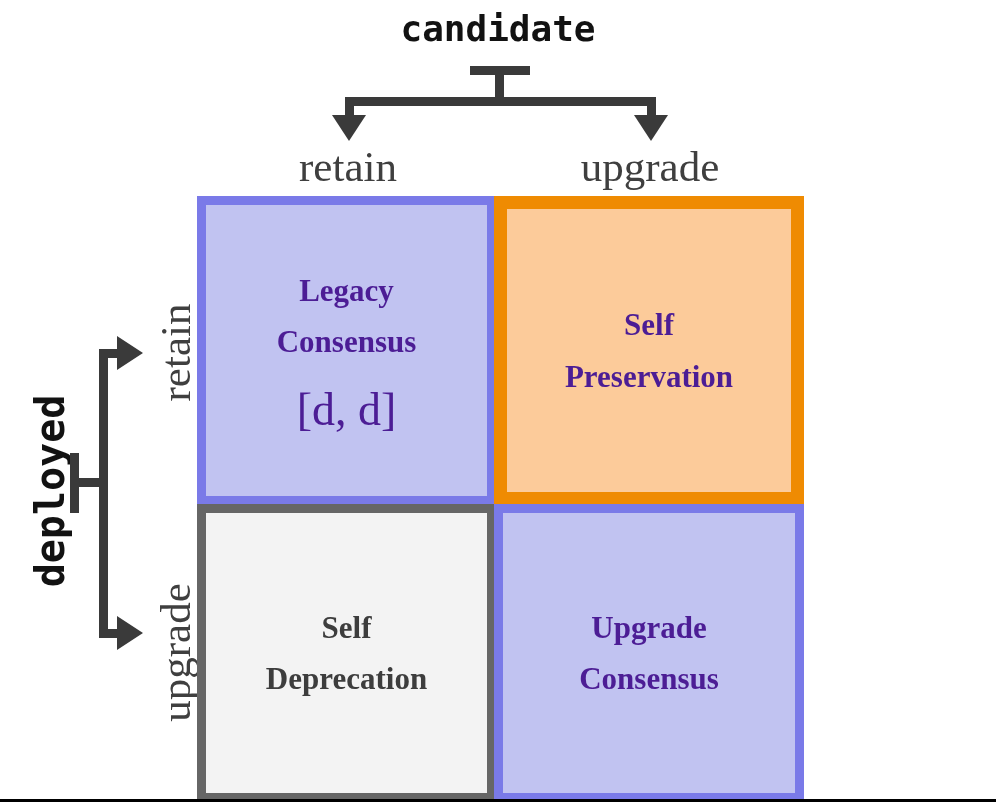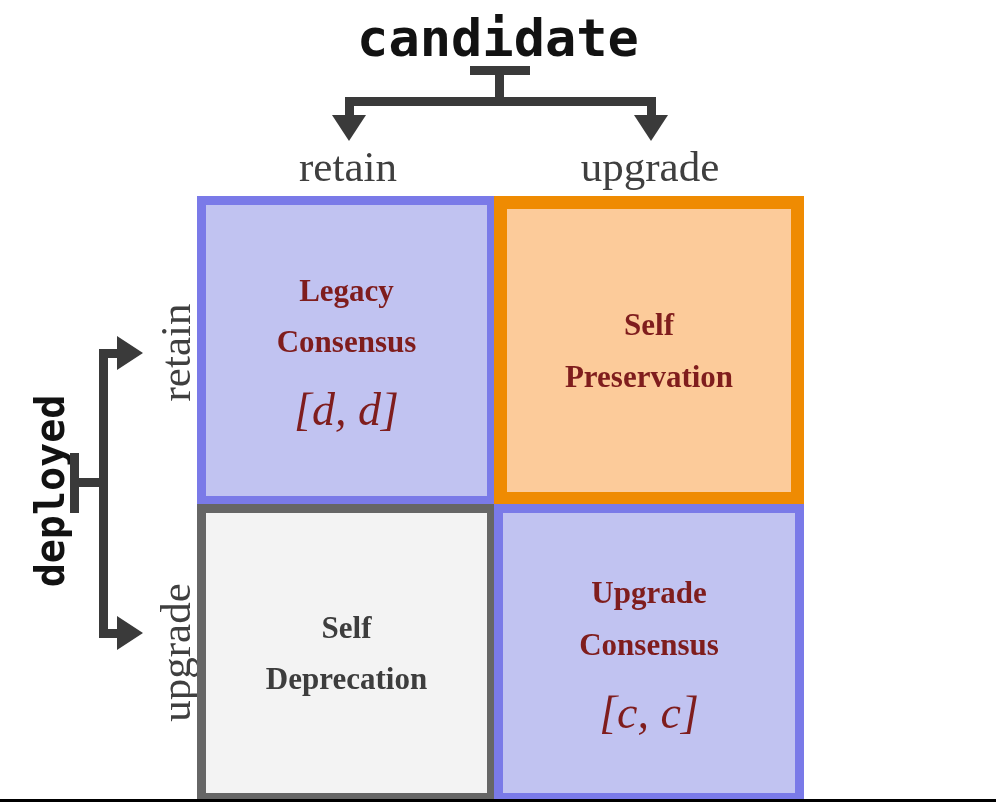--- a/index.html
+++ b/index.html
@@ -20,21 +20,21 @@
 
   
   .col-axis-title {
     position: absolute;
     left: 0;
     top: 8px;
     width: 996px;
     text-align: center;
     font-family: "DejaVu Sans Mono", "Liberation Mono", monospace;
     font-weight: bold;
-    font-size: 52px;
+    font-size: 36px;
     color: #121212;
     letter-spacing: 0px;
   }
 
   
   .top-bracket { position: absolute; left: 330px; top: 66px; width: 340px; height: 70px; }
   .tb-cap {
     position: absolute; left: 140px; top: 0; width: 60px; height: 9px;
     background: #3a3a3a;
   }
@@ -141,36 +141,35 @@
   .cell-title {
     font-family: "Liberation Serif", serif;
     font-weight: bold;
     font-size: 31px;
     line-height: 1.66;
     text-align: center;
     white-space: pre-line;
   }
   .cell-payoff {
     font-family: "Liberation Serif", serif;
-    font-style: italic;
     font-size: 46px;
     text-align: center;
     margin-top: 16px;
   }
 
   .cell.c-blue   { background: #C1C3F1; border: 9px solid #7A7AE8; }
   .cell.c-orange { background: #FCCB9A; border: 13px solid #EF8B02; }
   .cell.c-gray   { background: #F3F3F3; border: 9px solid #666666; }
 
   .cell.pos-00 { left: 197px; top: 196px; width: 299px; height: 309px; }
   .cell.pos-01 { left: 494px; top: 196px; width: 310px; height: 309px; }
   .cell.pos-10 { left: 197px; top: 504px; width: 299px; height: 298px; }
   .cell.pos-11 { left: 494px; top: 504px; width: 310px; height: 298px; }
 
-  .txt-black { color: #7f1d1d; }
+  .txt-black { color: #4c1d95; }
   .txt-gray  { color: #3d3d3d; }
 
   
   .bottom-rule {
     position: absolute; left: 0; bottom: 0; width: 996px; height: 3px;
     background: #000000;
   }
 </style>
 </head>
 <body>
@@ -219,17 +218,16 @@
   </div>
 
   <div class="cell pos-10 c-gray">
     <div class="cell-title txt-gray">Self
 Deprecation</div>
   </div>
 
   <div class="cell pos-11 c-blue">
     <div class="cell-title txt-black">Upgrade
 Consensus</div>
-    <div class="cell-payoff txt-black">[c, c]</div>
   </div>
 
   <div class="bottom-rule"></div>
 </div>
 
 </body></html>

